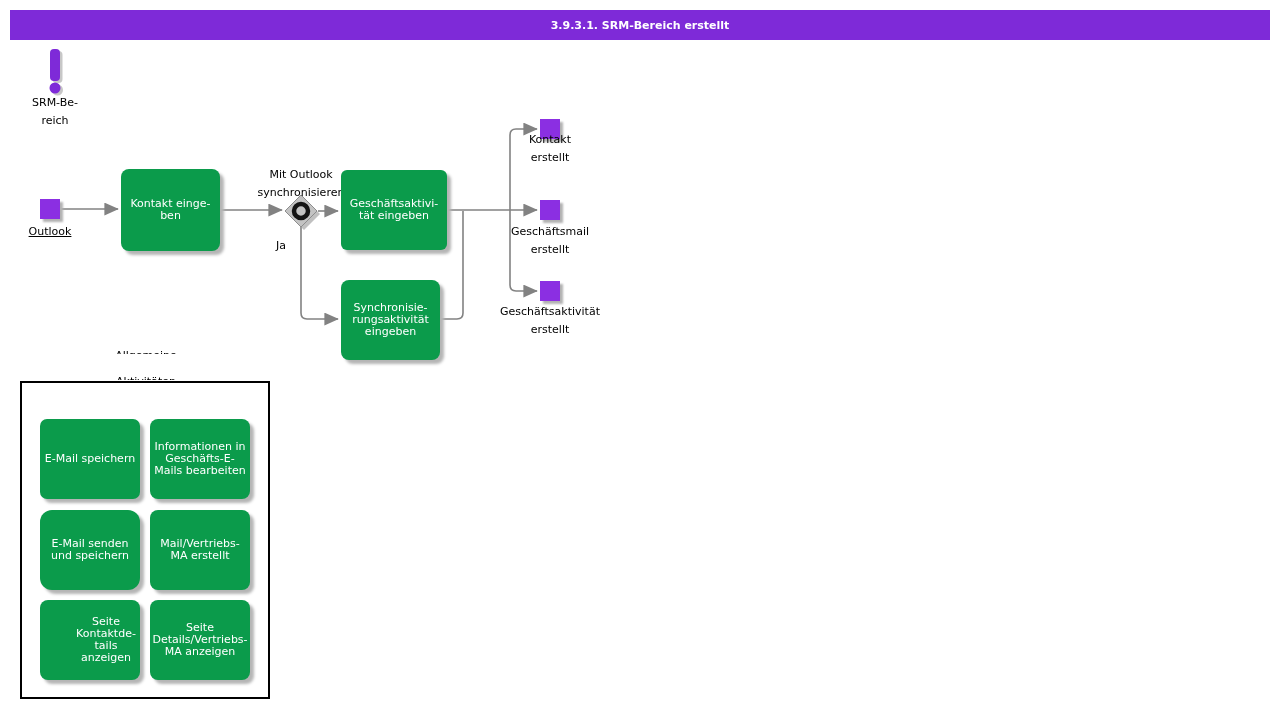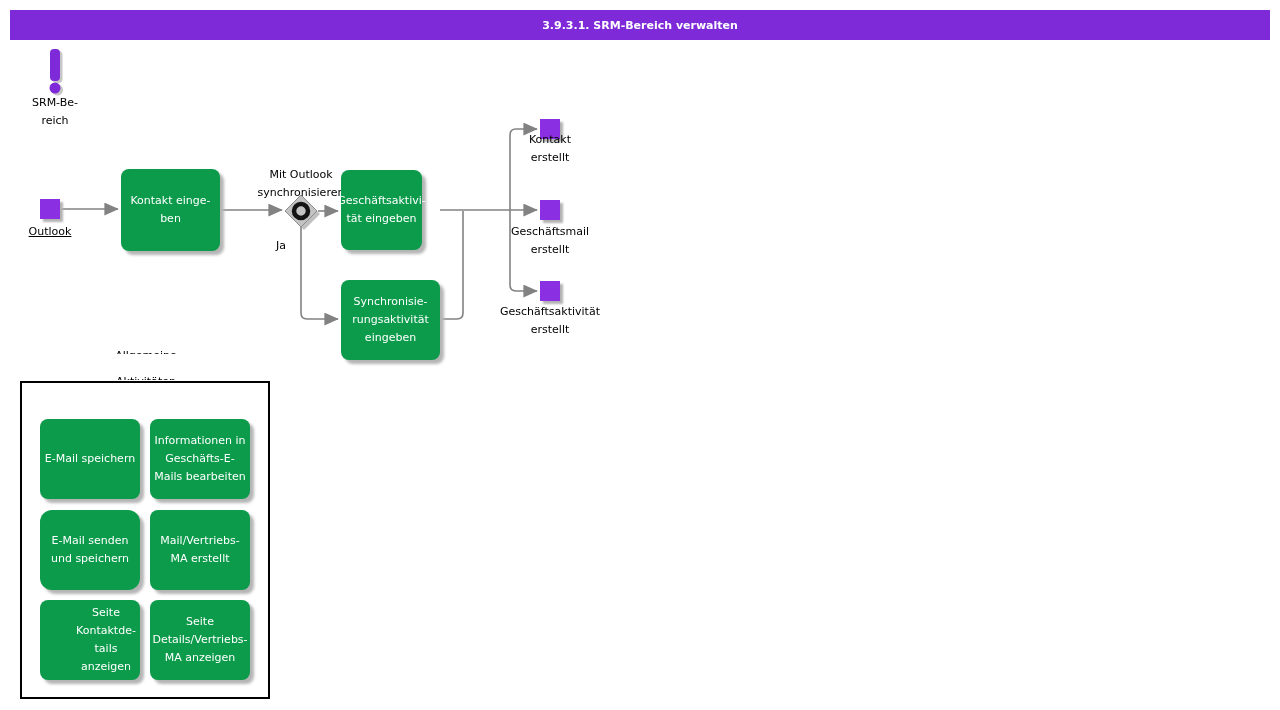--- a/index.html
+++ b/index.html
@@ -21,21 +21,21 @@
   .title-bar span {
     color: #ffffff; font-size: 11px; font-weight: bold;
   }
 
   
   .task {
     background: #0B9B4B;
     border-radius: 8px;
     box-shadow: 4px 4px 3px #b5b5b5;
     color: #ffffff;
-    font-size: 11px; line-height: 18px;
+    font-size: 11px; line-height: 12px;
     display: flex; align-items: center; justify-content: center;
     text-align: center;
     white-space: pre-line;
     padding: 2px;
   }
 
   
   .event-square {
     width: 20px; height: 20px;
     background: #8B2FE2;
@@ -98,37 +98,37 @@
 
   <g>
     <rect x="52.5" y="51" width="10" height="32" rx="4" fill="#B9B9B9" opacity="0.8"></rect>
     <circle cx="57.5" cy="90" r="5.5" fill="#B9B9B9" opacity="0.8"></circle>
     <rect x="50" y="49" width="10" height="32" rx="4" fill="#7E2AD8"></rect>
     <circle cx="55" cy="88" r="5.5" fill="#7E2AD8"></circle>
   </g>
 </svg>
 
 <div class="abs title-bar">
-  <span>3.9.3.1. SRM-Bereich verwalten</span>
+  <span>3.9.3.1. SRM-Bereich erstellt</span>
 </div>
 
 <div class="abs lbl" style="left:15px; top:94px; width:80px;">SRM-Be-
 reich</div>
 
 <div class="abs event-square" style="left:40px; top:199px;"></div>
 <div class="abs lbl" style="left:20px; top:223px; width:60px;text-decoration:underline;">Outlook</div>
 
 <div class="abs task" style="left:121px; top:169px; width:99px; height:82px;">Kontakt einge-
 ben</div>
 
 <div class="abs lbl" style="left:246px; top:166px; width:110px;">Mit Outlook
 synchronisieren</div>
 <div class="abs lbl" style="left:261px; top:237px; width:40px;">Ja</div>
 
-<div class="abs task" style="left:341px; top:170px; width:81px; height:80px;">Geschäftsaktivi-
+<div class="abs task" style="left:341px; top:170px; width:106px; height:80px;border-radius:6px;">Geschäftsaktivi-
 tät eingeben</div>
 
 <div class="abs task" style="left:341px; top:280px; width:99px; height:80px;">Synchronisie-
 rungsaktivität
 eingeben</div>
 
 <div class="abs event-square" style="left:540px; top:119px;"></div>
 <div class="abs lbl" style="left:510px; top:131px; width:80px;">Kontakt
 erstellt</div>
 
@@ -142,21 +142,21 @@
 
 <div class="abs clip-lbl" style="left:96px; top:344px; width:100px; height:10px;">
   <span>Allgemeine</span>
 </div>
 <div class="abs clip-lbl" style="left:96px; top:370px; width:100px; height:10px;">
   <span>Aktivitäten</span>
 </div>
 
 <div class="abs group-box"></div>
 
-<div class="abs task" style="left:40px; top:419px; width:100px; height:80px;">E-Mail speichern</div>
+<div class="abs task" style="left:40px; top:419px; width:100px; height:80px;border-radius:7px;">E-Mail speichern</div>
 <div class="abs task" style="left:150px; top:419px; width:100px; height:80px;">Informationen in
 Geschäfts-E-
 Mails bearbeiten</div>
 <div class="abs task" style="left:40px; top:510px; width:100px; height:80px;border-radius:12px;">E-Mail senden
 und speichern</div>
 <div class="abs task" style="left:150px; top:510px; width:100px; height:80px;">Mail/Vertriebs-
 MA erstellt</div>
 <div class="abs task" style="left:40px; top:600px; width:100px; height:80px;padding-left:34px;">Seite Kontaktde-
 tails anzeigen</div>
 <div class="abs task" style="left:150px; top:600px; width:100px; height:80px;">Seite

